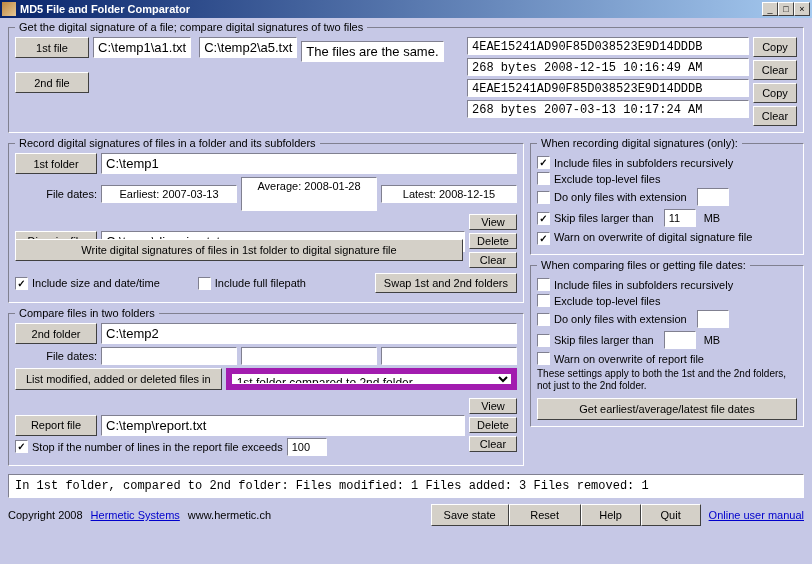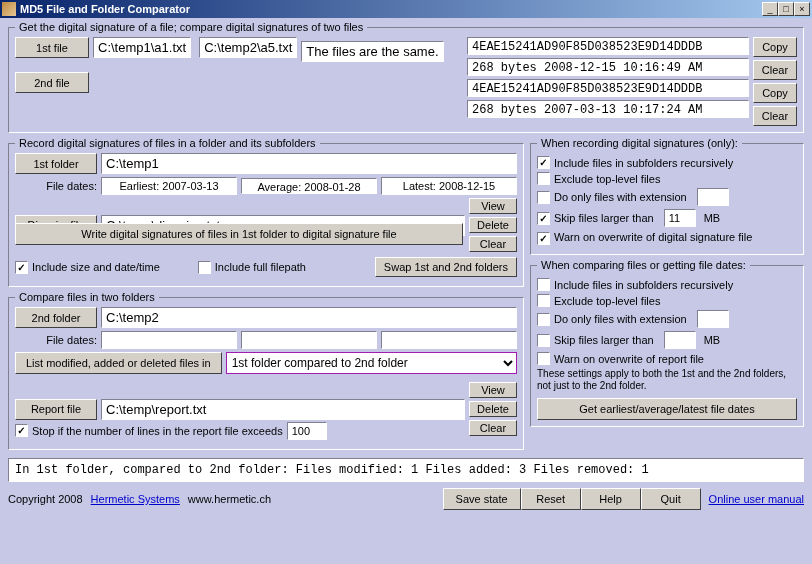--- a/index.html
+++ b/index.html
@@ -103,21 +103,21 @@
     border-bottom-color:#fff; border-right-color:#fff;
     padding:4px 6px;
     font-family:"Courier New",monospace;
     font-size:12px;
     margin-top:4px;
     height:24px;
   }
   .footer { display:flex; align-items:center; gap:8px; margin-top:6px; }
   select.combo {
     background:#fff;
-    border:1px solid #a21caf;
+    border:6px solid #a21caf;
     font-size:12px;
     padding:1px;
     font-family: Arial, sans-serif;
   }
   .small-input { width:32px; }
 </style>
 </head>
 <body>
 
 <div class="titlebar">
@@ -165,21 +165,21 @@
 
       <fieldset>
         <legend>Record digital signatures of files in a folder and its subfolders</legend>
         <div class="row">
           <div class="btn" style="width:82px;height:21px">1st folder</div>
           <div class="textbox" style="flex:1">C:\temp1</div>
         </div>
         <div class="row">
           <div style="width:82px;text-align:right">File dates:</div>
           <div class="textbox" style="flex:1;text-align:center;font-size:11px;height:18px">Earliest: 2007-03-13</div>
-          <div class="textbox" style="flex:1;text-align:center;font-size:11px;height:16px">Average: 2008-01-28</div>
+          <div class="textbox" style="flex:1;text-align:center;font-size:11px;height:34px">Average: 2008-01-28</div>
           <div class="textbox" style="flex:1;text-align:center;font-size:11px;height:18px">Latest: 2008-12-15</div>
         </div>
         <div class="row">
           <div class="btn" style="width:82px;height:21px">Dig. sig. file</div>
           <div class="textbox" style="flex:1">C:\temp\dig_sigs.txt</div>
           <div class="vstack" style="width:48px">
             <div class="btn" style="height:16px">View</div>
             <div class="btn" style="height:16px">Delete</div>
             <div class="btn" style="height:16px">Clear</div>
           </div>
@@ -300,20 +300,20 @@
   </div>
 
   <div class="statusbar">In 1st folder, compared to 2nd folder:   Files modified: 1   Files added: 3   Files removed: 1</div>
 
   <div class="footer">
     <span>Copyright 2008</span>
     <span class="link">Hermetic Systems</span>
     <span>www.hermetic.ch</span>
     <div style="flex:1;display:flex;justify-content:flex-end;">
       <div class="btn" style="width:78px;height:22px">Save state</div>
-      <div class="btn" style="width:60px;height:22px">Reset</div>
+      <div class="btn" style="width:72px;height:22px">Reset</div>
       <div class="btn" style="width:60px;height:22px">Help</div>
       <div class="btn" style="width:60px;height:22px">Quit</div>
     </div>
     <span class="link">Online user manual</span>
   </div>
 
 </div>
 
 </body></html>

